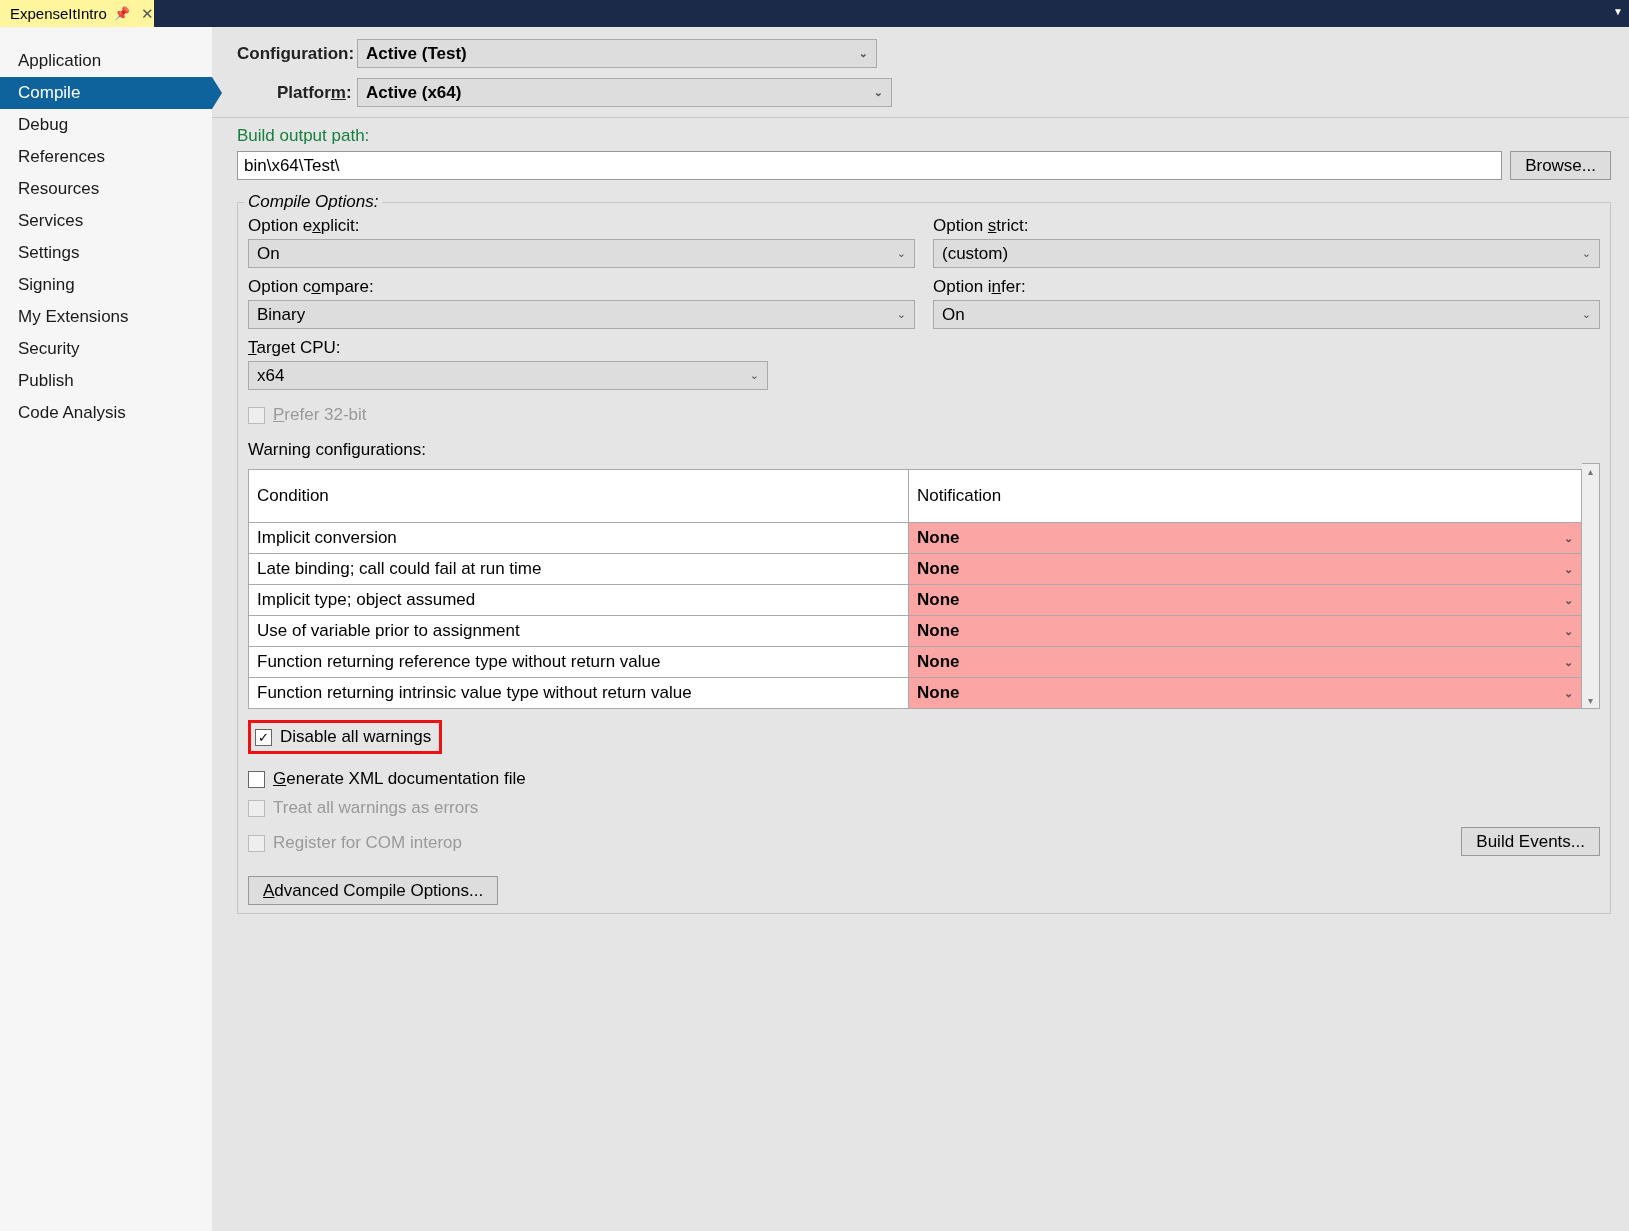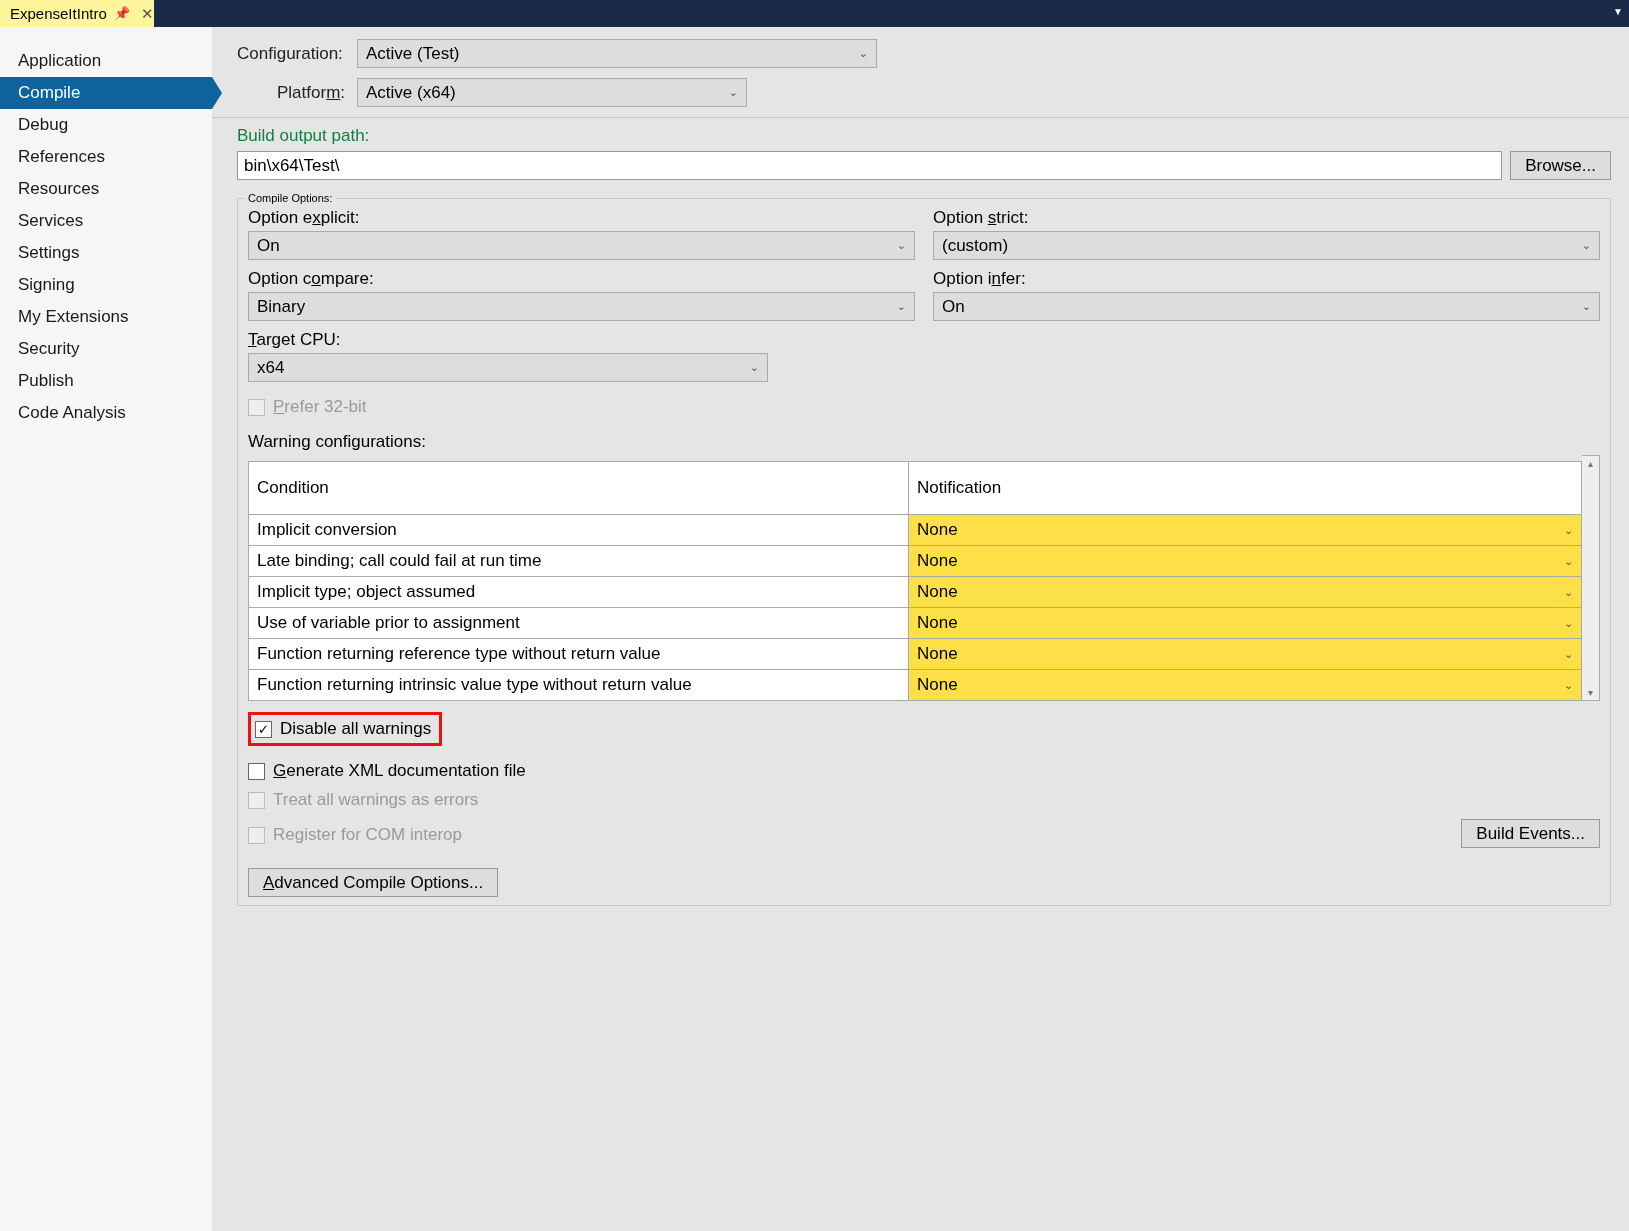--- a/index.html
+++ b/index.html
@@ -13,53 +13,53 @@
 
 .content { display: flex; height: calc(1231px - 27px); }
 
 .sidebar { width: 212px; background: #f6f6f6; padding-top: 18px; position: relative; }
 .sidebar-item { padding: 6px 18px; font-size: 17px; color: #1a1a1a; cursor: pointer; white-space: nowrap; }
 .sidebar-item.selected { background: #0e639c; color: #fff; position: relative; }
 .sidebar-item.selected::after { content: ""; position: absolute; right: -10px; top: 0; width: 0; height: 0; border-top: 16px solid transparent; border-bottom: 16px solid transparent; border-left: 10px solid #0e639c; }
 
 .main { flex: 1; padding: 12px 18px 0 25px; overflow: hidden; }
 
-.row { display: flex; align-items: center; margin-bottom: 10px; }
+.row { display: flex; align-items: center; margin-bottom: 10px; font-weight: bold; }
 .row label.rowlabel { font-size: 17px; color: #222; min-width: 120px; }
 
 .combo { display: flex; align-items: center; justify-content: space-between; background: #ddd; border: 1px solid #aaa; height: 29px; padding: 0 8px; font-size: 17px; cursor: pointer; text-align: right; }
 .combo .chev { color: #555; font-size: 11px; }
 
 .hr { border: none; border-top: 1px solid #c8c8c8; margin: 8px 0 8px -25px; width: calc(100% + 43px); }
 
 .label-block { font-size: 17px; color: #15803d; margin-bottom: 5px; margin-top: 5px; }
 .textinput { background: #fff; border: 1px solid #999; height: 29px; width: 100%; font-size: 17px; padding: 2px 6px; }
 .btn { background: #ddd; border: 1px solid #999; height: 29px; padding: 0 14px; font-size: 17px; cursor: pointer; display: inline-flex; align-items: center; }
 
 fieldset.compile-opts { border: 1px solid #c8c8c8; padding: 0 10px 0 10px; margin-top: 12px; position: relative; }
-fieldset.compile-opts legend { font-size: 11px; padding: 0 4px; margin-left: -4px; }
+fieldset.compile-opts legend { font-size: 17px; padding: 0 4px; margin-left: -4px; font-style: italic; }
 
 .opt-grid { display: grid; grid-template-columns: 1fr 1fr; column-gap: 18px; row-gap: 5px; margin-top: 0; }
 .opt-grid .full { grid-column: 1 / 3; }
 .opt-label { font-size: 17px; margin-bottom: 3px; margin-top: 4px; }
 
 .chk-row { display: flex; align-items: center; gap: 8px; margin-top: 10px; }
 .chk { width: 17px; height: 17px; border: 1px solid #666; background: #fff; display: inline-flex; align-items: center; justify-content: center; font-size: 13px; line-height: 1; }
 .chk.disabled { border-color: #bbb; background: #eee; }
 .chk.checked::before { content: "✓"; color: #000; }
 .chk-label { font-size: 17px; }
 .chk-label.disabled { color: #9a9a9a; }
 
 .warn-table { width: 100%; border-collapse: collapse; background: #fff; margin-top: 6px; border: 1px solid #999; }
 .warn-table th, .warn-table td { border: 1px solid #aaa; text-align: left; font-size: 17px; font-weight: normal; }
 .warn-table th { background: #fff; padding: 16px 8px; }
 .warn-table td { padding: 4px 8px; }
 .warn-table .cond { width: 660px; }
 .warn-table .notif-cell { background: #ddd; padding:0; }
-.warn-table .notif-cell .combo { border: none; height: 30px; background: #fde047; }
+.warn-table .notif-cell .combo { border: none; height: 30px; background: #fca5a5; font-weight: bold; }
 
 .highlight-box { border: 3px solid #e11; padding: 4px 8px 4px 4px; display: inline-flex; align-items: center; gap: 8px; margin-top: 6px; }
 
 .warn-wrapper { display:flex; }
 .warn-wrapper .scroll-stub { width: 18px; background:#eee; border:1px solid #aaa; border-left:none; display:flex; flex-direction:column; justify-content:space-between; align-items:center; }
 .warn-wrapper .scroll-stub span { font-size:10px; color:#777; padding:2px 0;}
 
 .underline-key { text-decoration: underline; }
 </style>
 </head>
@@ -94,21 +94,21 @@
 
     <div class="row">
       <label class="rowlabel">Configuration:</label>
       <div class="combo" style="width:520px">
         <span>Active (Test)</span>
         <span class="chev">⌄</span>
       </div>
     </div>
     <div class="row">
       <label class="rowlabel" style="min-width:80px;margin-left:40px"><span>Platfor<span class="underline-key">m</span>:</span></label>
-      <div class="combo" style="width:390px">
+      <div class="combo" style="width:535px">
         <span>Active (x64)</span>
         <span class="chev">⌄</span>
       </div>
     </div>
 
     <hr class="hr">
 
     <div class="label-block">Build output path:</div>
     <div style="display:flex;gap:8px;">
       <input class="textinput" value="bin\x64\Test\" style="">

